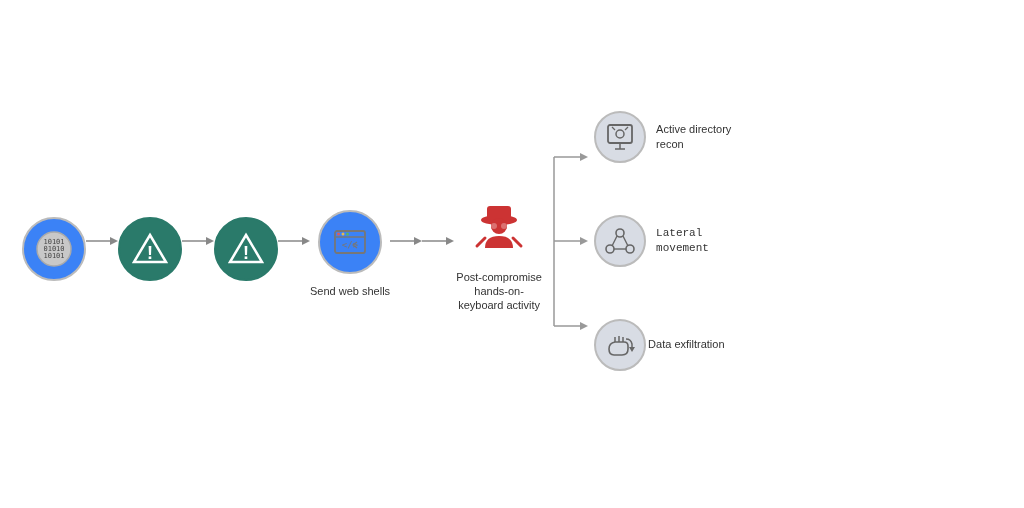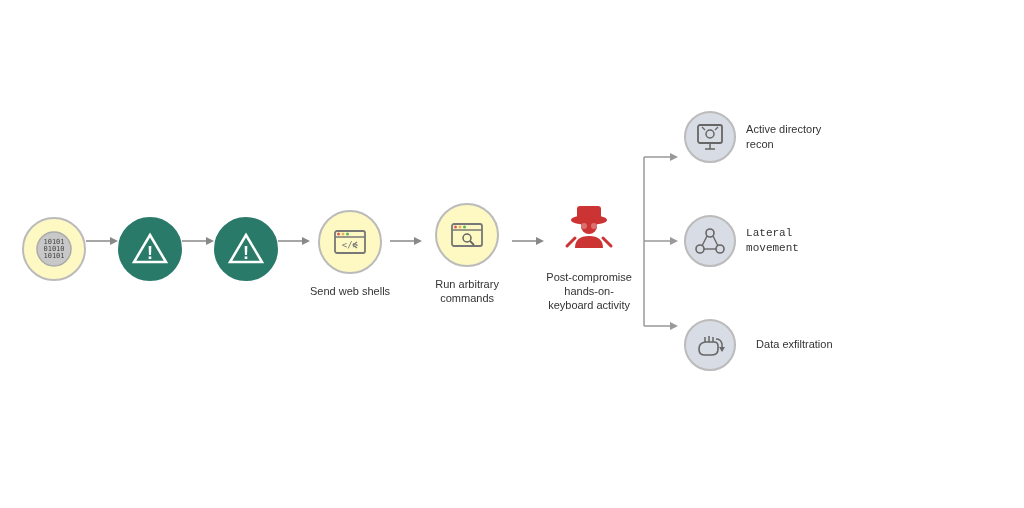--- a/index.html
+++ b/index.html
@@ -34,21 +34,21 @@
       justify-content: center;
       border: 2px solid #ccc;
       background: #f0f0f0;
       margin-bottom: 10px;
     }
     .circle.teal {
       background: #2a7a6a;
       border-color: #2a7a6a;
     }
     .circle.gray {
-      background: #fef9c3;
+      background: #3b82f6;
       border-color: #bbb;
     }
     .circle.red-person {
       background: transparent;
       border: none;
     }
     .node-label {
       font-size: 11px;
       color: #333;
       text-align: center;
@@ -144,34 +144,20 @@
     <div class="node-label">Send web shells</div>
   </div>
 
   <div class="arrow">
     <svg viewBox="0 0 32 16">
         <line x1="0" y1="8" x2="26" y2="8" stroke="#888" stroke-width="1.5"></line>
         <polygon points="24,4 32,8 24,12" fill="#888"></polygon>
       </svg>
   </div>
 
-  <div class="node">
-    <div class="circle gray">
-      <svg width="38" height="38" viewBox="0 0 38 38">
-        <rect x="4" y="8" width="30" height="22" rx="2" fill="none" stroke="#777" stroke-width="1.8"></rect>
-        <line x1="4" y1="14" x2="34" y2="14" stroke="#777" stroke-width="1.5"></line>
-        <circle cx="7.5" cy="11" r="1.5" fill="#e05a5a"></circle>
-        <circle cx="12" cy="11" r="1.5" fill="#e8b84b"></circle>
-        <circle cx="16.5" cy="11" r="1.5" fill="#5bb55b"></circle>
-        <circle cx="19" cy="22" r="4" fill="none" stroke="#666" stroke-width="1.5"></circle>
-        <line x1="22" y1="25" x2="26" y2="29" stroke="#666" stroke-width="1.8"></line>
-      </svg>
-    </div>
-    <div class="node-label">Run arbitrary commands</div>
-  </div>
 
   <div class="arrow">
     <svg viewBox="0 0 32 16">
         <line x1="0" y1="8" x2="26" y2="8" stroke="#888" stroke-width="1.5"></line>
         <polygon points="24,4 32,8 24,12" fill="#888"></polygon>
       </svg>
   </div>
 
   <div class="node">
     <div class="circle red-person">
@@ -235,21 +221,21 @@
             <circle cx="6" cy="24" r="4" fill="none" stroke="#666" stroke-width="1.6"></circle>
             <circle cx="26" cy="24" r="4" fill="none" stroke="#666" stroke-width="1.6"></circle>
             <line x1="13" y1="11" x2="8" y2="21" stroke="#666" stroke-width="1.4"></line>
             <line x1="19" y1="11" x2="24" y2="21" stroke="#666" stroke-width="1.4"></line>
             <line x1="10" y1="24" x2="22" y2="24" stroke="#666" stroke-width="1.4"></line>
           </svg>
         </div>
         <div class="branch-label">Lateral movement</div>
       </div>
 
-      <div style="display:flex; align-items:center; gap:20px;">
+      <div style="display:flex; align-items:center; gap:2px;">
         <div style="width:52px; height:52px; border-radius:50%; background:#d8dce4; border:2px solid #bbb; display:flex; align-items:center; justify-content:center; flex-shrink:0;">
           <svg width="32" height="32" viewBox="0 0 32 32">
 
             <path d="M5 20 Q5 14 11 13 L20 13 Q24 13 24 17 L24 20 Q24 26 18 26 L10 26 Q5 26 5 20Z" fill="none" stroke="#666" stroke-width="1.6"></path>
             <line x1="11" y1="13" x2="11" y2="8" stroke="#666" stroke-width="1.5"></line>
             <line x1="15" y1="13" x2="15" y2="7" stroke="#666" stroke-width="1.5"></line>
             <line x1="19" y1="13" x2="19" y2="8" stroke="#666" stroke-width="1.5"></line>
             <path d="M22 10 Q27 10 28 15 L28 20" stroke="#666" stroke-width="1.5" fill="none"></path>
             <polygon points="25,18 28,23 31,18" fill="#666"></polygon>
           </svg>

